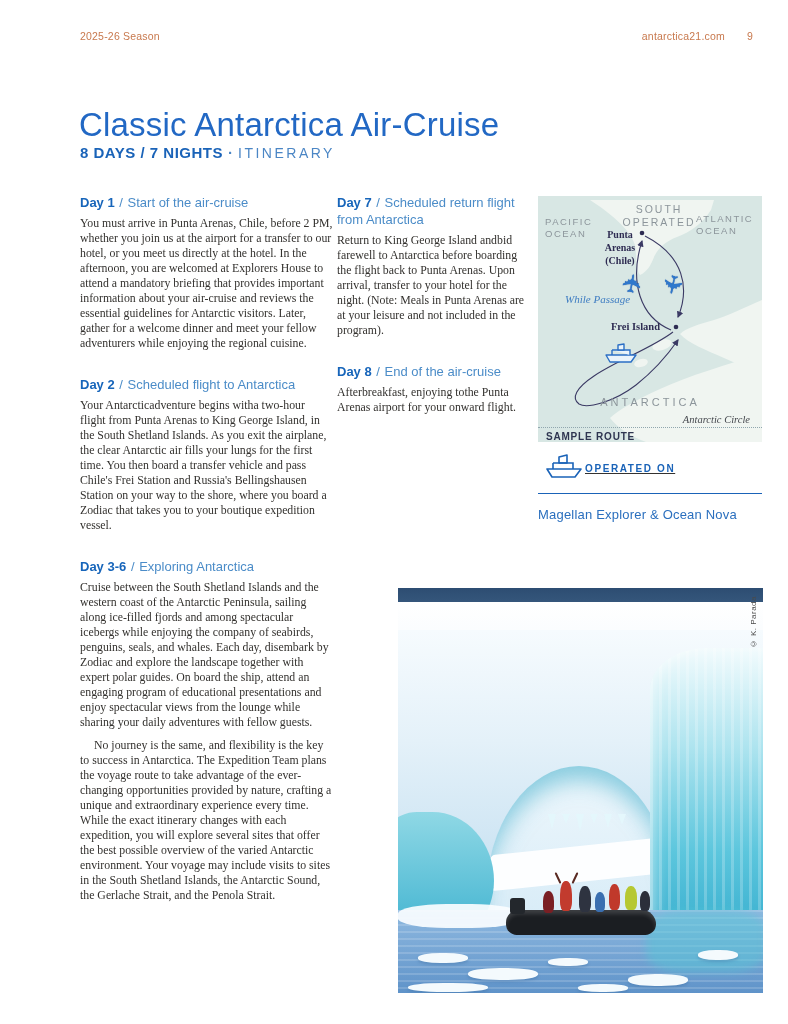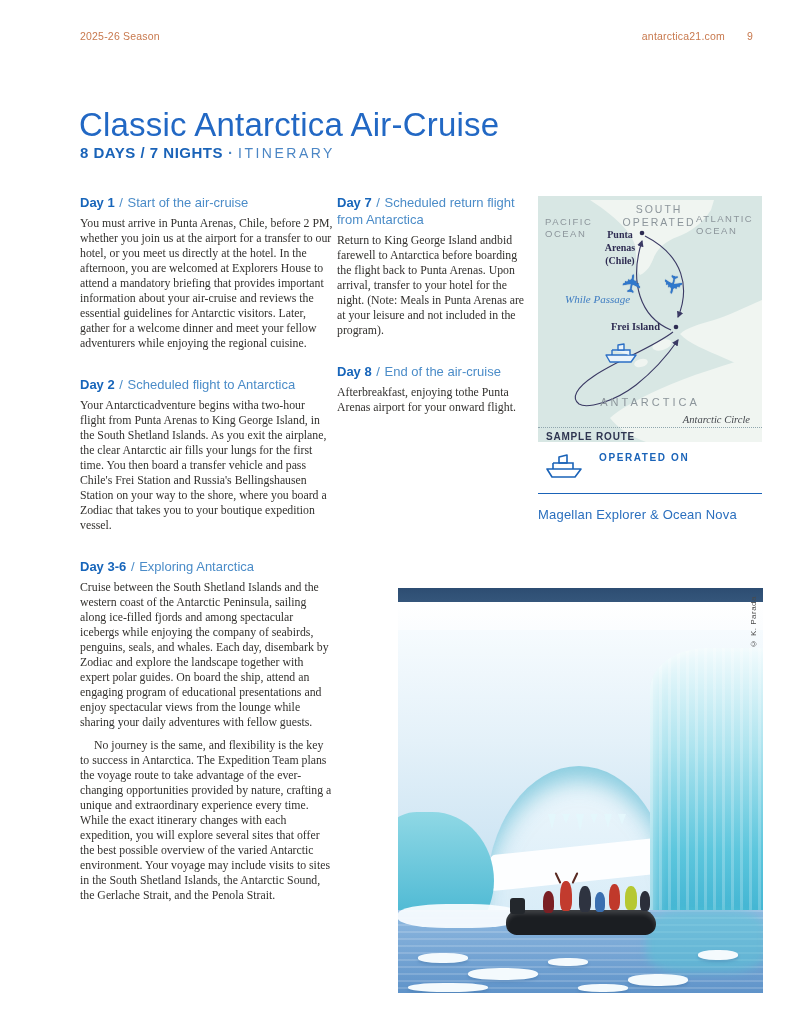--- a/index.html
+++ b/index.html
@@ -47,21 +47,21 @@
                  font-size:10.5px;color:#45484e;}
   .circle-line{position:absolute;left:0;right:0;top:231px;border-top:1px dotted #90a6ae;}
   .lbl-sample{left:8px;top:235px;font-size:10px;font-weight:700;letter-spacing:.8px;color:#2e3550;}
   .plane{position:absolute;font-family:"DejaVu Sans",sans-serif;color:#2f78cc;font-size:25px;
          text-shadow:0 0 1px #1d4f9c;}
   .plane.south{left:124px;top:74px;transform:rotate(102deg);}
   .plane.north{left:84px;top:73px;transform:rotate(-80deg);}
   .map-ship{position:absolute;left:66px;top:146px;}
   
   .operated{position:absolute;left:538px;top:452px;width:224px;}
-  .op-row{display:flex;gap:15px;padding-left:6px;}
+  .op-row{display:flex;align-items:center;gap:1px;padding-left:6px;text-decoration:underline;}
   .op-label{font-size:10px;font-weight:700;letter-spacing:1.6px;color:#1a63b8;}
   .op-rule{border:none;border-top:1.5px solid #1a63b8;margin:9px 0 0 0;}
   .op-ships{margin-top:13px;font-size:13px;color:#2a6fbe;letter-spacing:.2px;}
   
   .photo{position:absolute;left:398px;top:588px;width:365px;height:405px;overflow:hidden;
          background:linear-gradient(180deg,#dfeef8,#eaf4fb);}
   .ph{position:absolute;}
   .peaks{left:0;top:0;width:365px;height:52px;background:linear-gradient(180deg,#2d4d72,#4a6f94);
          clip-path:polygon(0 0,100% 0,100% 55%,86% 85%,72% 30%,57% 78%,42% 40%,26% 88%,12% 38%,0 72%);}
   .snow{left:-10px;top:14px;width:390px;height:100px;background:linear-gradient(180deg,#ffffff,#f0f7fc);

